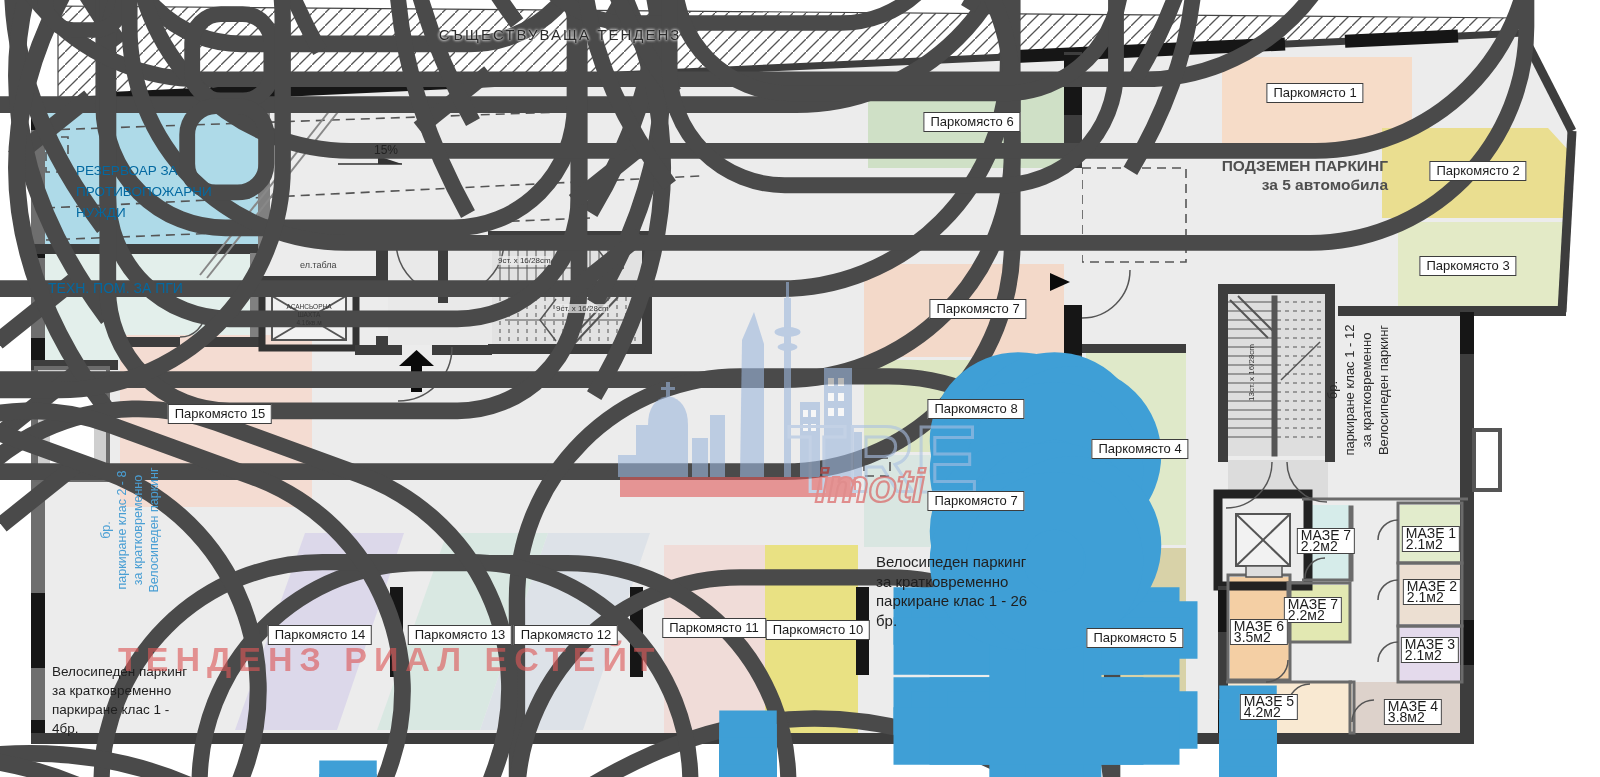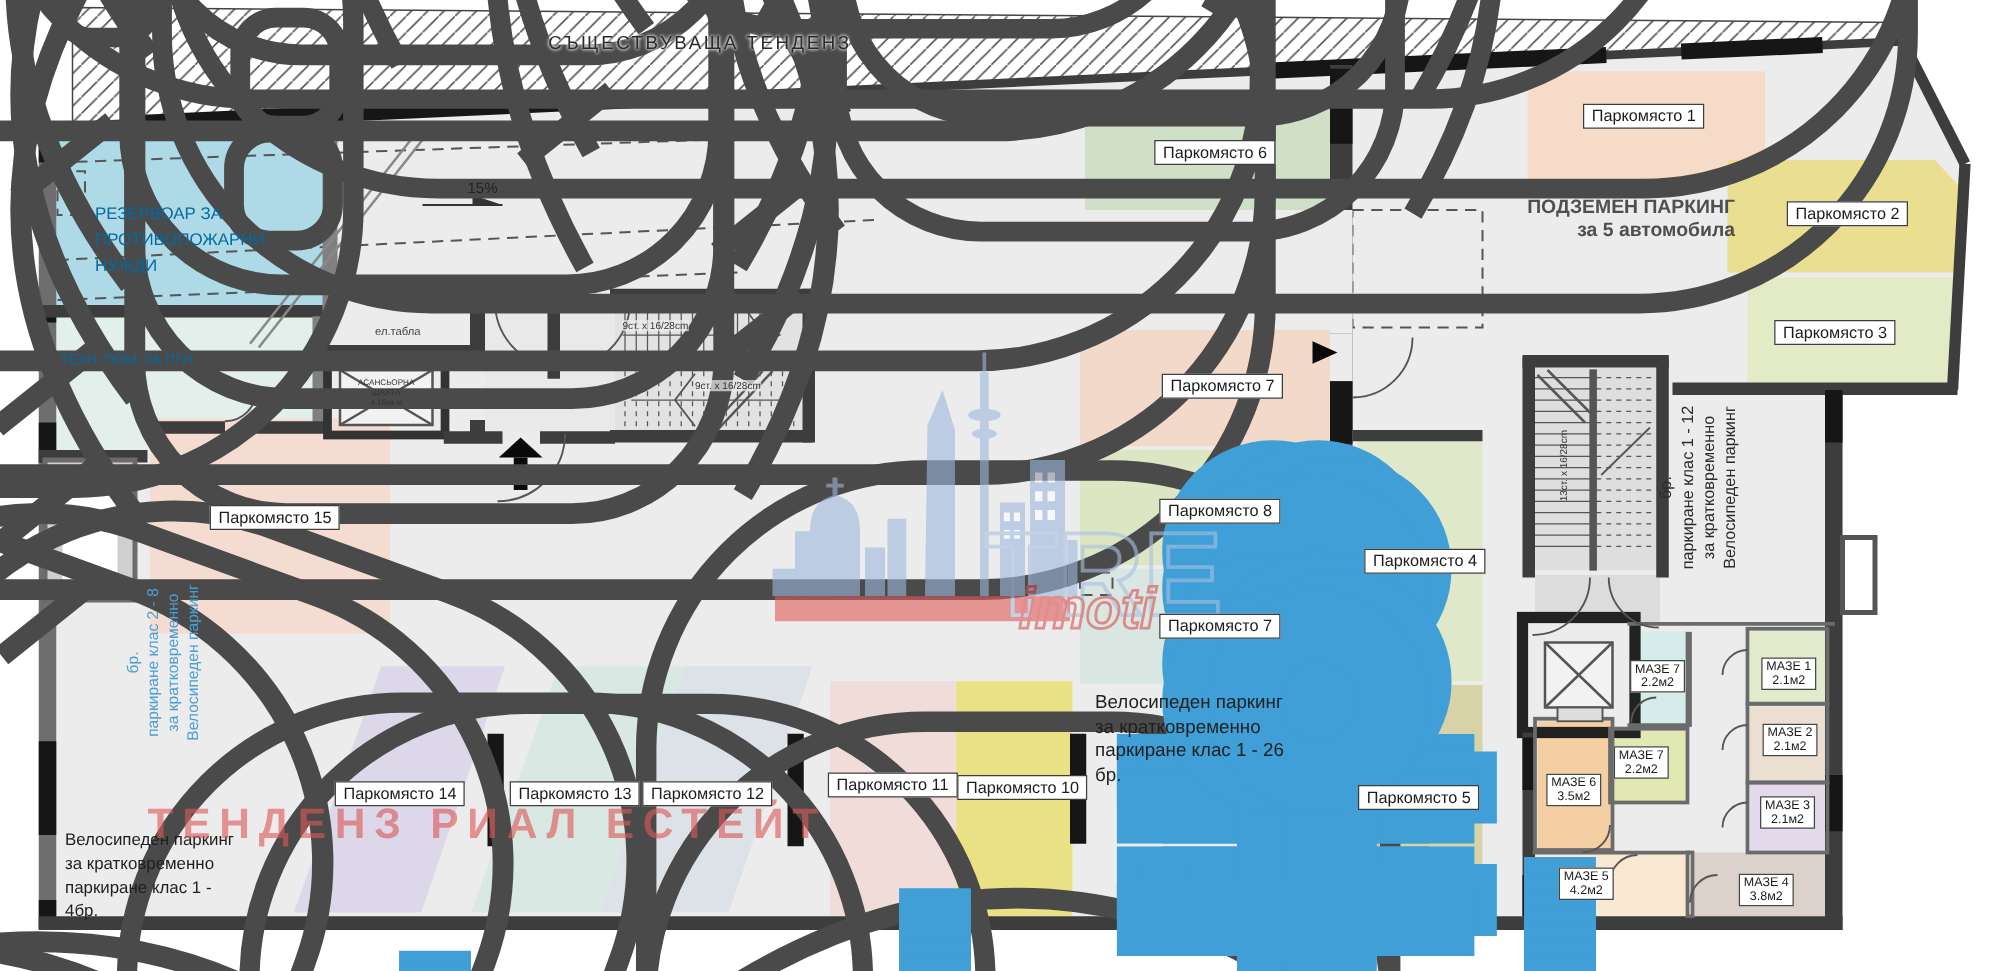--- a/index.html
+++ b/index.html
@@ -4,22 +4,22 @@
 <style>
   html,body{margin:0;padding:0;background:#fff;}
   #plan{position:relative;width:1600px;height:777px;background:#fff;overflow:hidden;
         font-family:"Liberation Sans",sans-serif;}
   #plan svg{position:absolute;left:0;top:0;z-index:1;}
   .abs{position:absolute;z-index:20;}
   .plabel{position:absolute;z-index:30;transform:translate(-50%,-50%);background:#fff;
           border:1.5px solid #3d3d3d;font-size:13px;color:#1c1c1c;padding:1px 6px;
           white-space:nowrap;line-height:16px;}
   .mlabel{position:absolute;z-index:30;transform:translate(-50%,-50%);background:#fff;
-          border:1.2px solid #444;font-size:10px;line-height:11px;color:#1c1c1c;
-          padding:1px 3px;text-align:center;white-space:nowrap;}
+          border:1.2px solid #444;font-size:14px;line-height:11px;color:#1c1c1c;
+          padding:1px 3px;white-space:nowrap;}
   .note{color:#1f1f1f;font-size:15px;line-height:19.5px;}
   .note-sm{color:#1f1f1f;font-size:13.5px;line-height:19px;}
   .vnote{display:flex;flex-direction:column;justify-content:center;text-align:center;}
   .vnote div{white-space:nowrap;}
   .title{font-size:15px;letter-spacing:2px;color:#2b2b2b;text-align:center;
          text-shadow:0 0 3px #fff,0 0 3px #fff;}
   .room-txt{font-size:13.5px;line-height:21px;color:#0369a1;}
   .tiny{font-size:8px;color:#333;white-space:nowrap;background:rgba(236,236,236,.7);}
   .garage10{font-size:16px;line-height:21px;color:#5c6f8e;font-weight:bold;}
   .garage5{font-size:15.5px;line-height:19px;color:#4f4f4f;text-align:right;font-weight:bold;}
@@ -465,21 +465,21 @@
 </svg>
 
 <div class="abs title" style="left:420px;top:26px;width:280px;">СЪЩЕСТВУВАЩА ТЕНДЕНЗ</div>
 
 <div class="abs room-txt" style="left:76px;top:160px;">
   <div>РЕЗЕРВОАР ЗА</div>
   <div>ПРОТИВОПОЖАРНИ</div>
   <div>НУЖДИ</div>
 </div>
 
-<div class="abs room-txt" style="left:48px;top:278px;font-size:11px;">ТЕХН. ПОМ. ЗА ПГИ</div>
+<div class="abs room-txt" style="left:48px;top:278px;font-size:14px;">ТЕХН. ПОМ. ЗА ПГИ</div>
 
 <div class="abs" style="left:300px;top:260px;font-size:9px;color:#444;">ел.табла</div>
 
 <div class="abs" style="left:272px;top:303px;width:74px;font-size:6.5px;line-height:8px;color:#333;text-align:center;">
   <div>АСАНСЬОРНА</div>
   <div>ШАХТА</div>
   <div>4.16кв.м</div>
 </div>
 
 <div class="abs" style="left:350px;top:143px;font-size:12px;color:#222;margin-left:24px;">15%</div>

